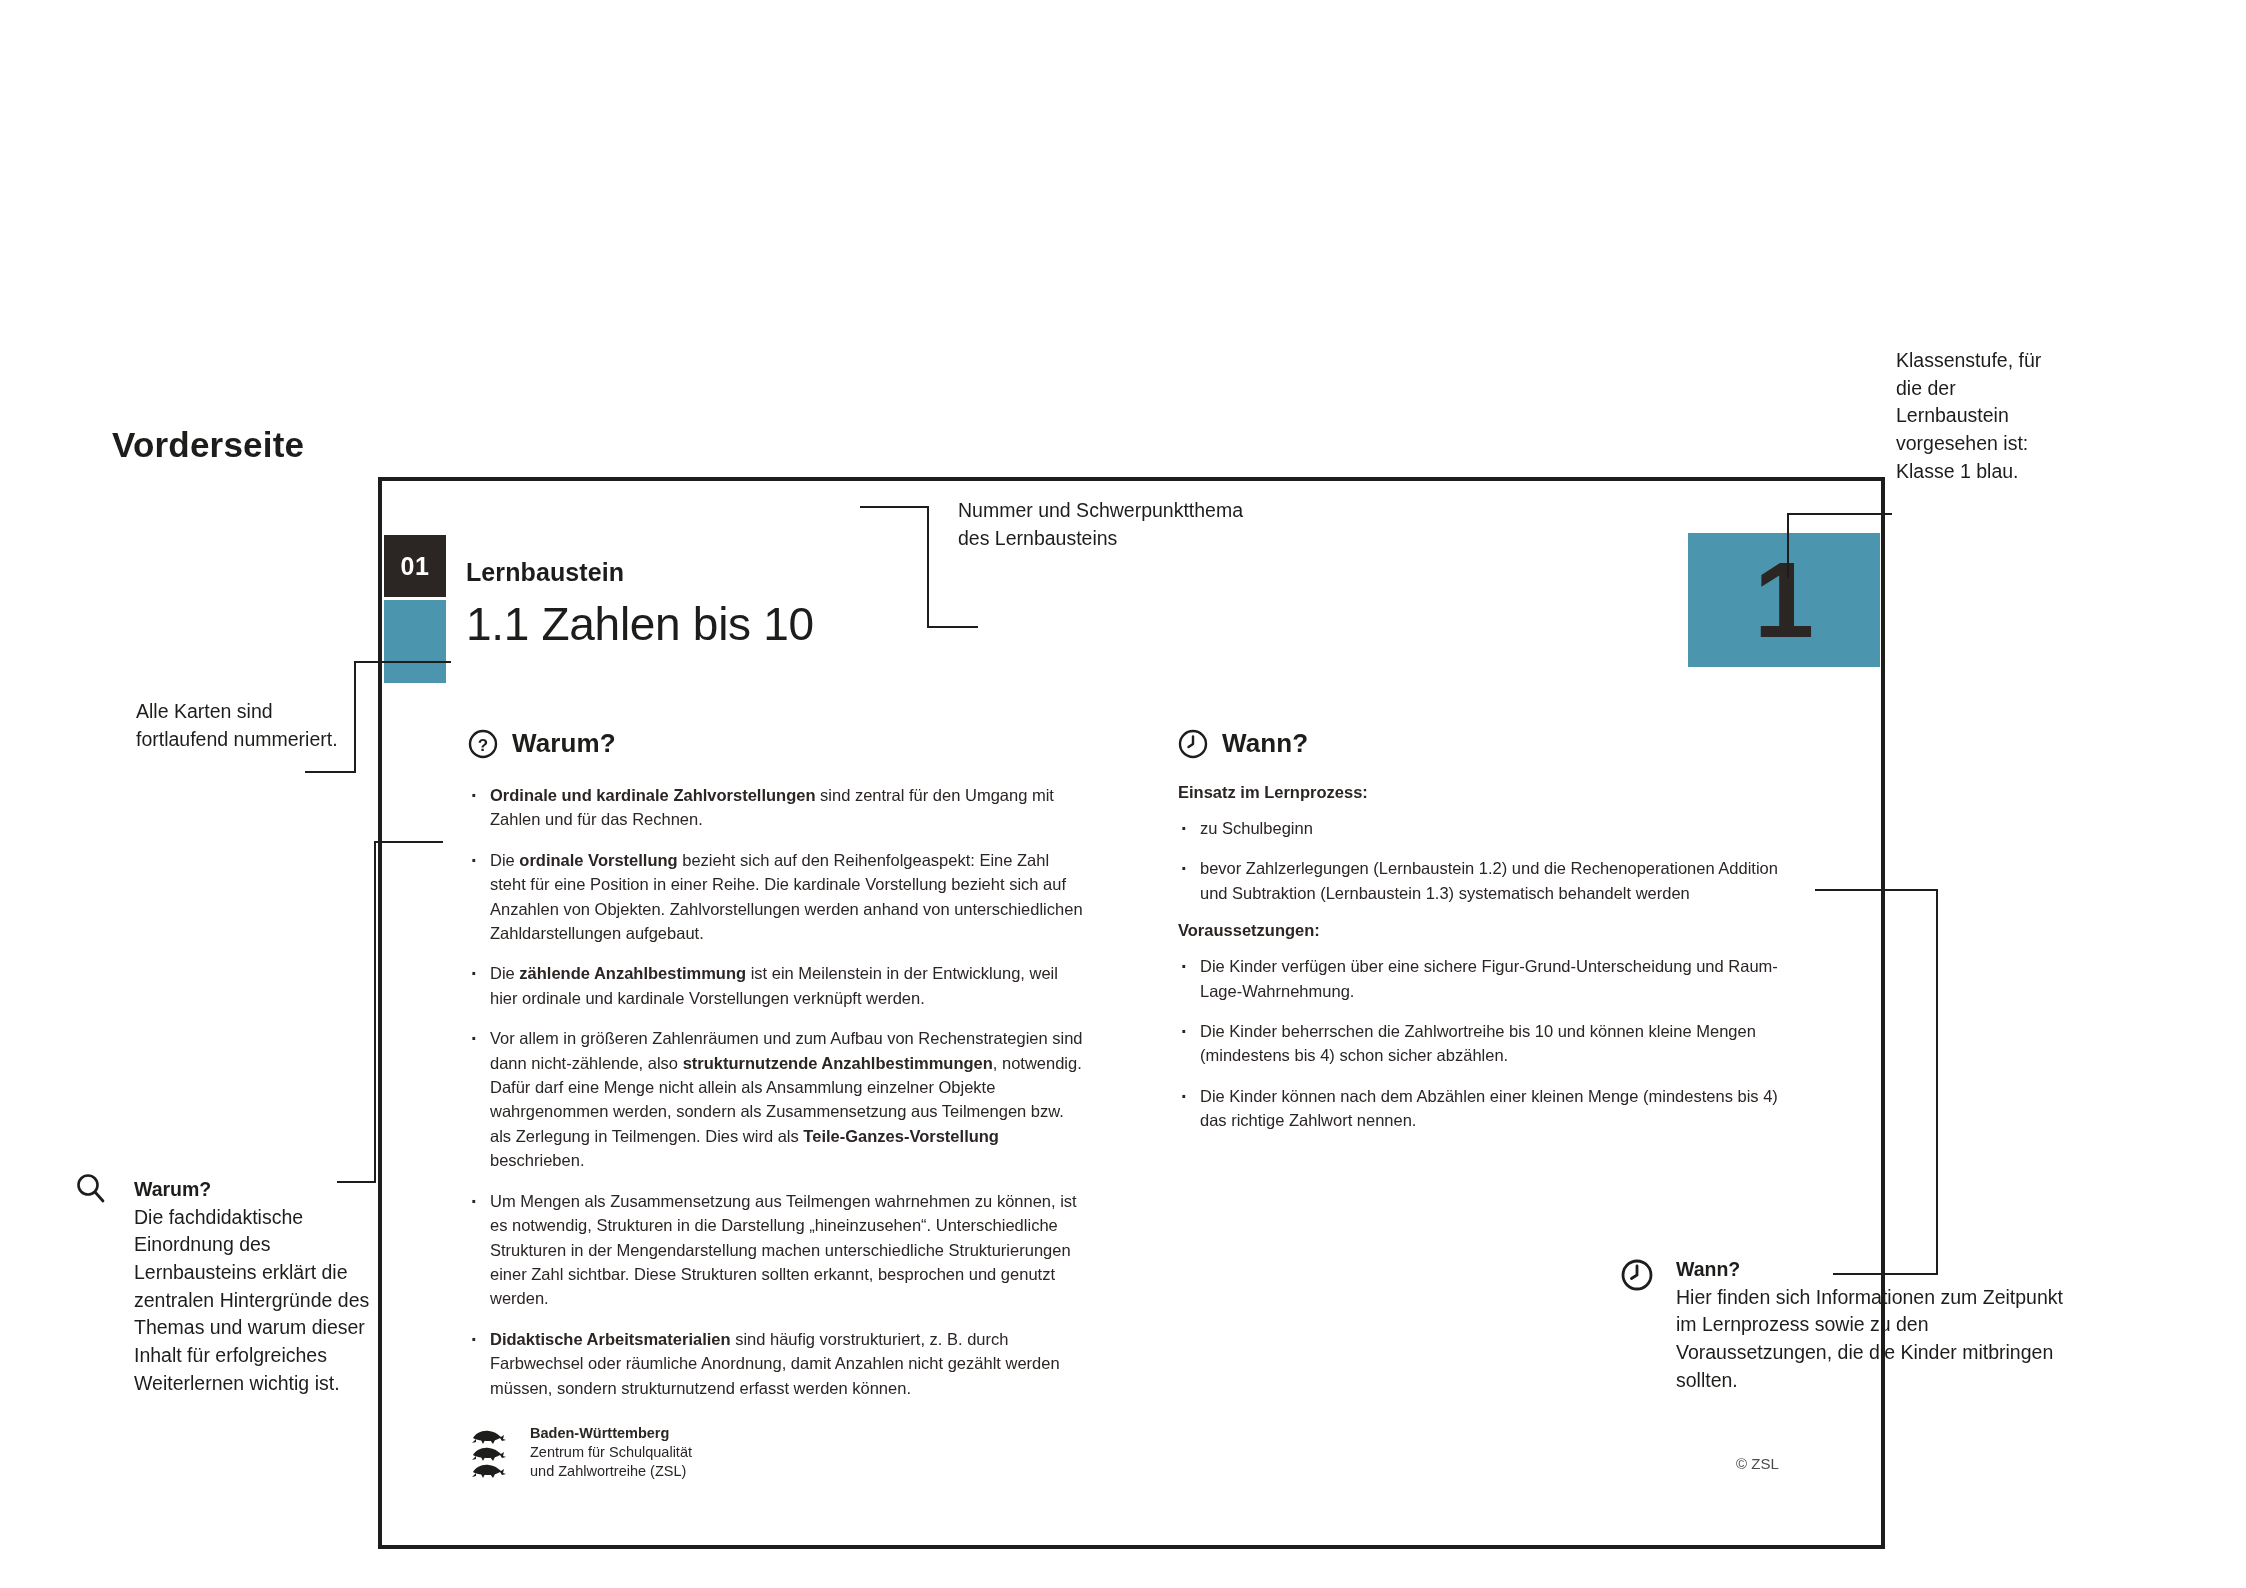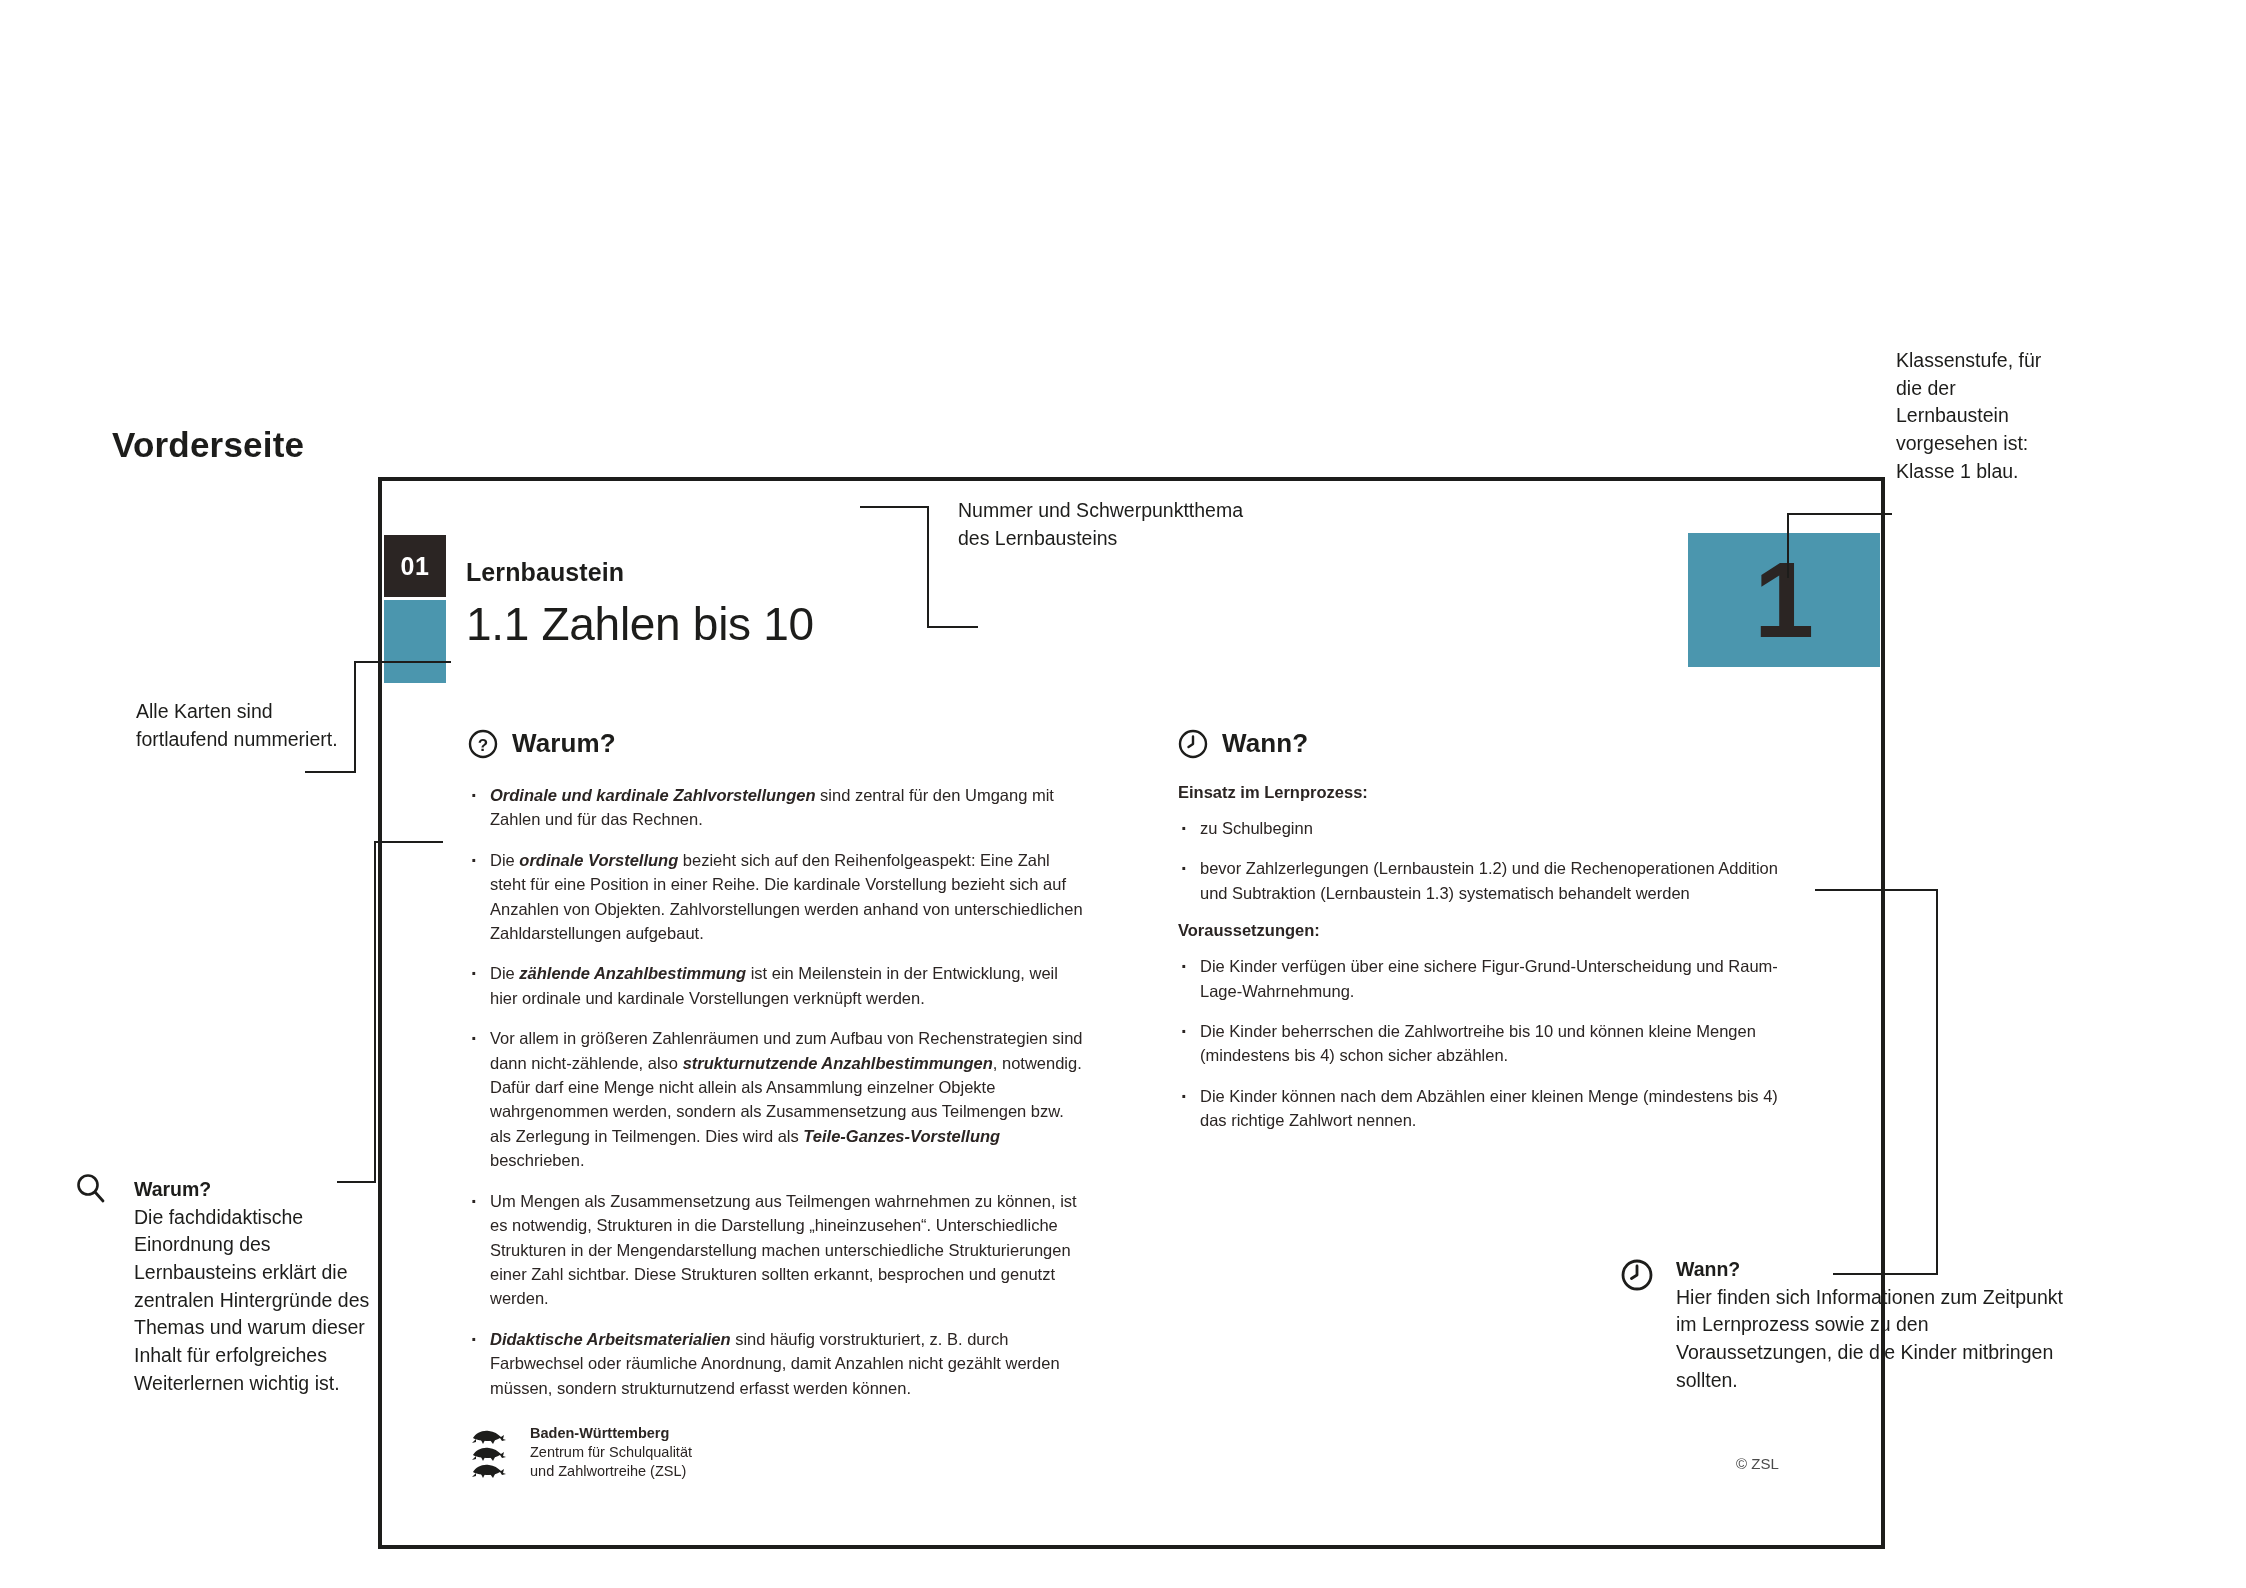--- a/index.html
+++ b/index.html
@@ -142,21 +142,21 @@
     color: #2b2523;
   }
   ul.bullets li:before {
     content: "\00B7";
     position: absolute;
     left: 3px;
     top: -2px;
     font-size: 20px;
     font-weight: bold;
   }
-  ul.bullets li b { font-weight: bold; font-style: italic; }
+  ul.bullets li b { font-weight: bold; }
 
   .sub-head {
     font-size: 16.5px;
     font-weight: bold;
     margin: 0 0 14px 0;
     color: #2b2523;
   }
   .sub-head.spaced { margin-top: 8px; }
 
   

